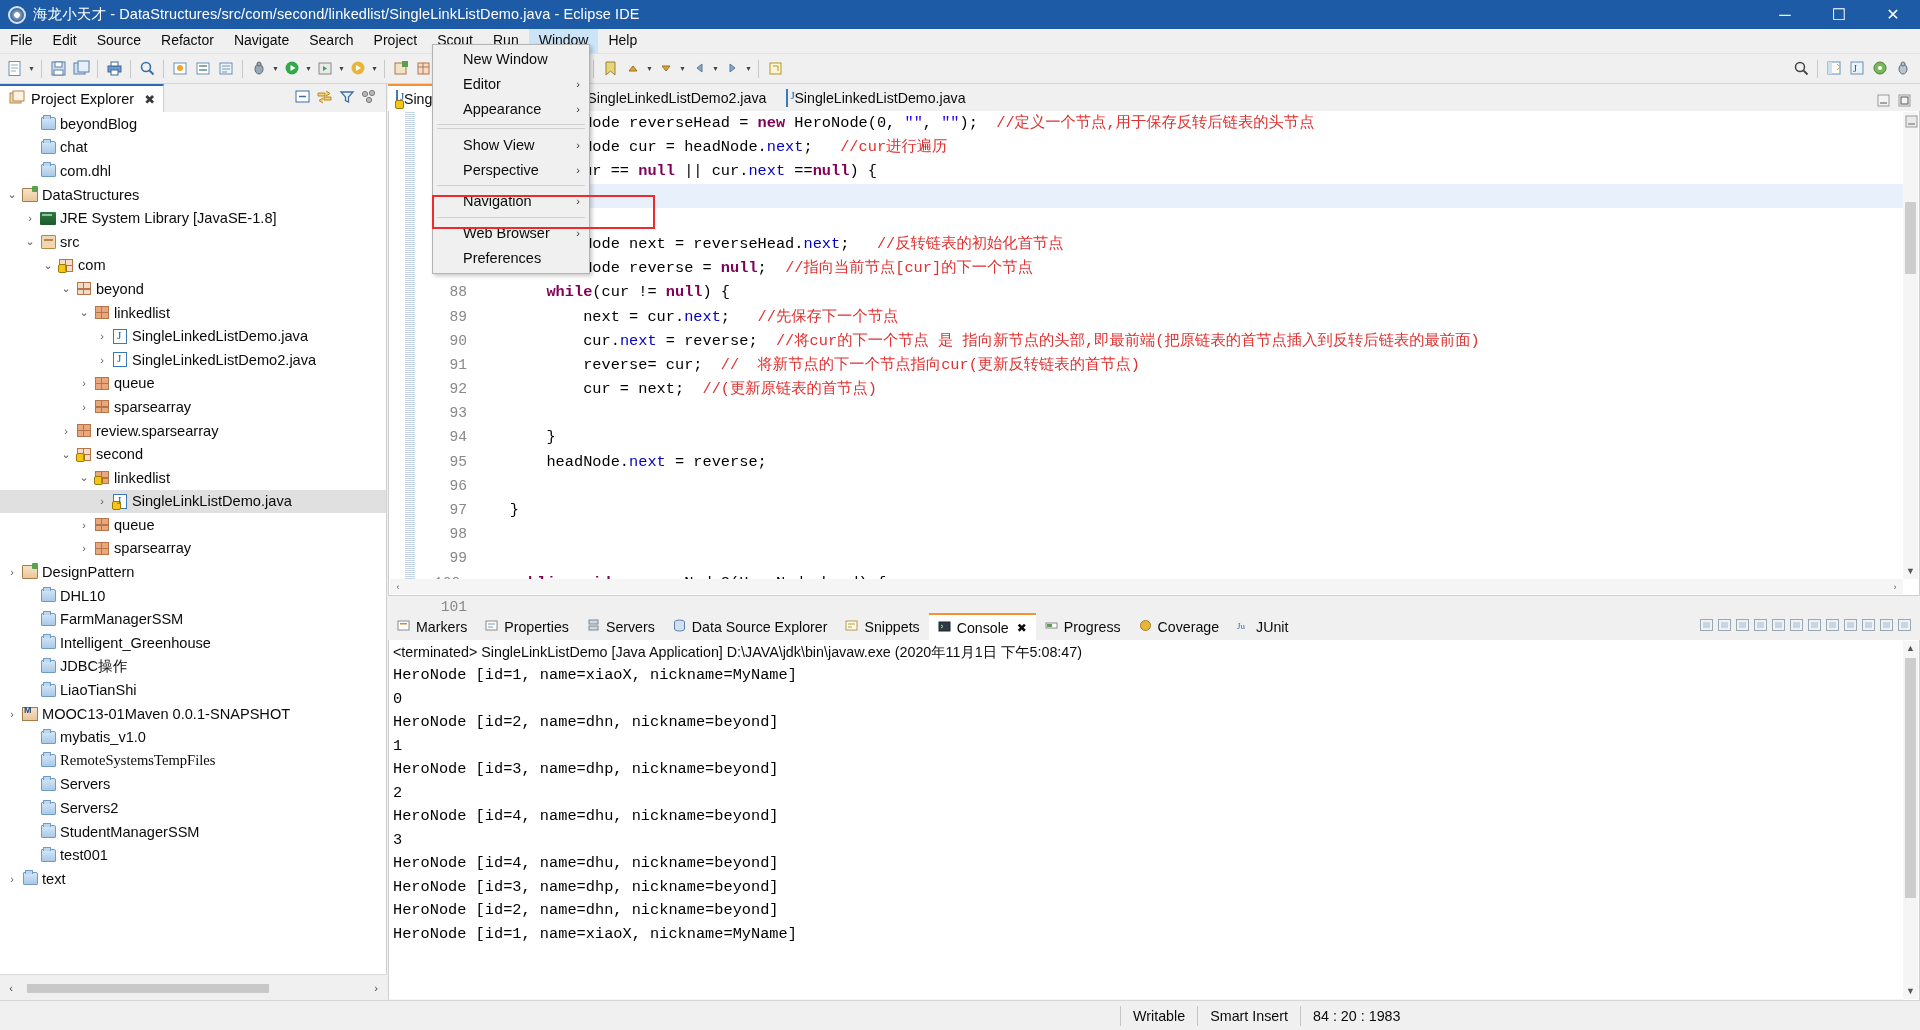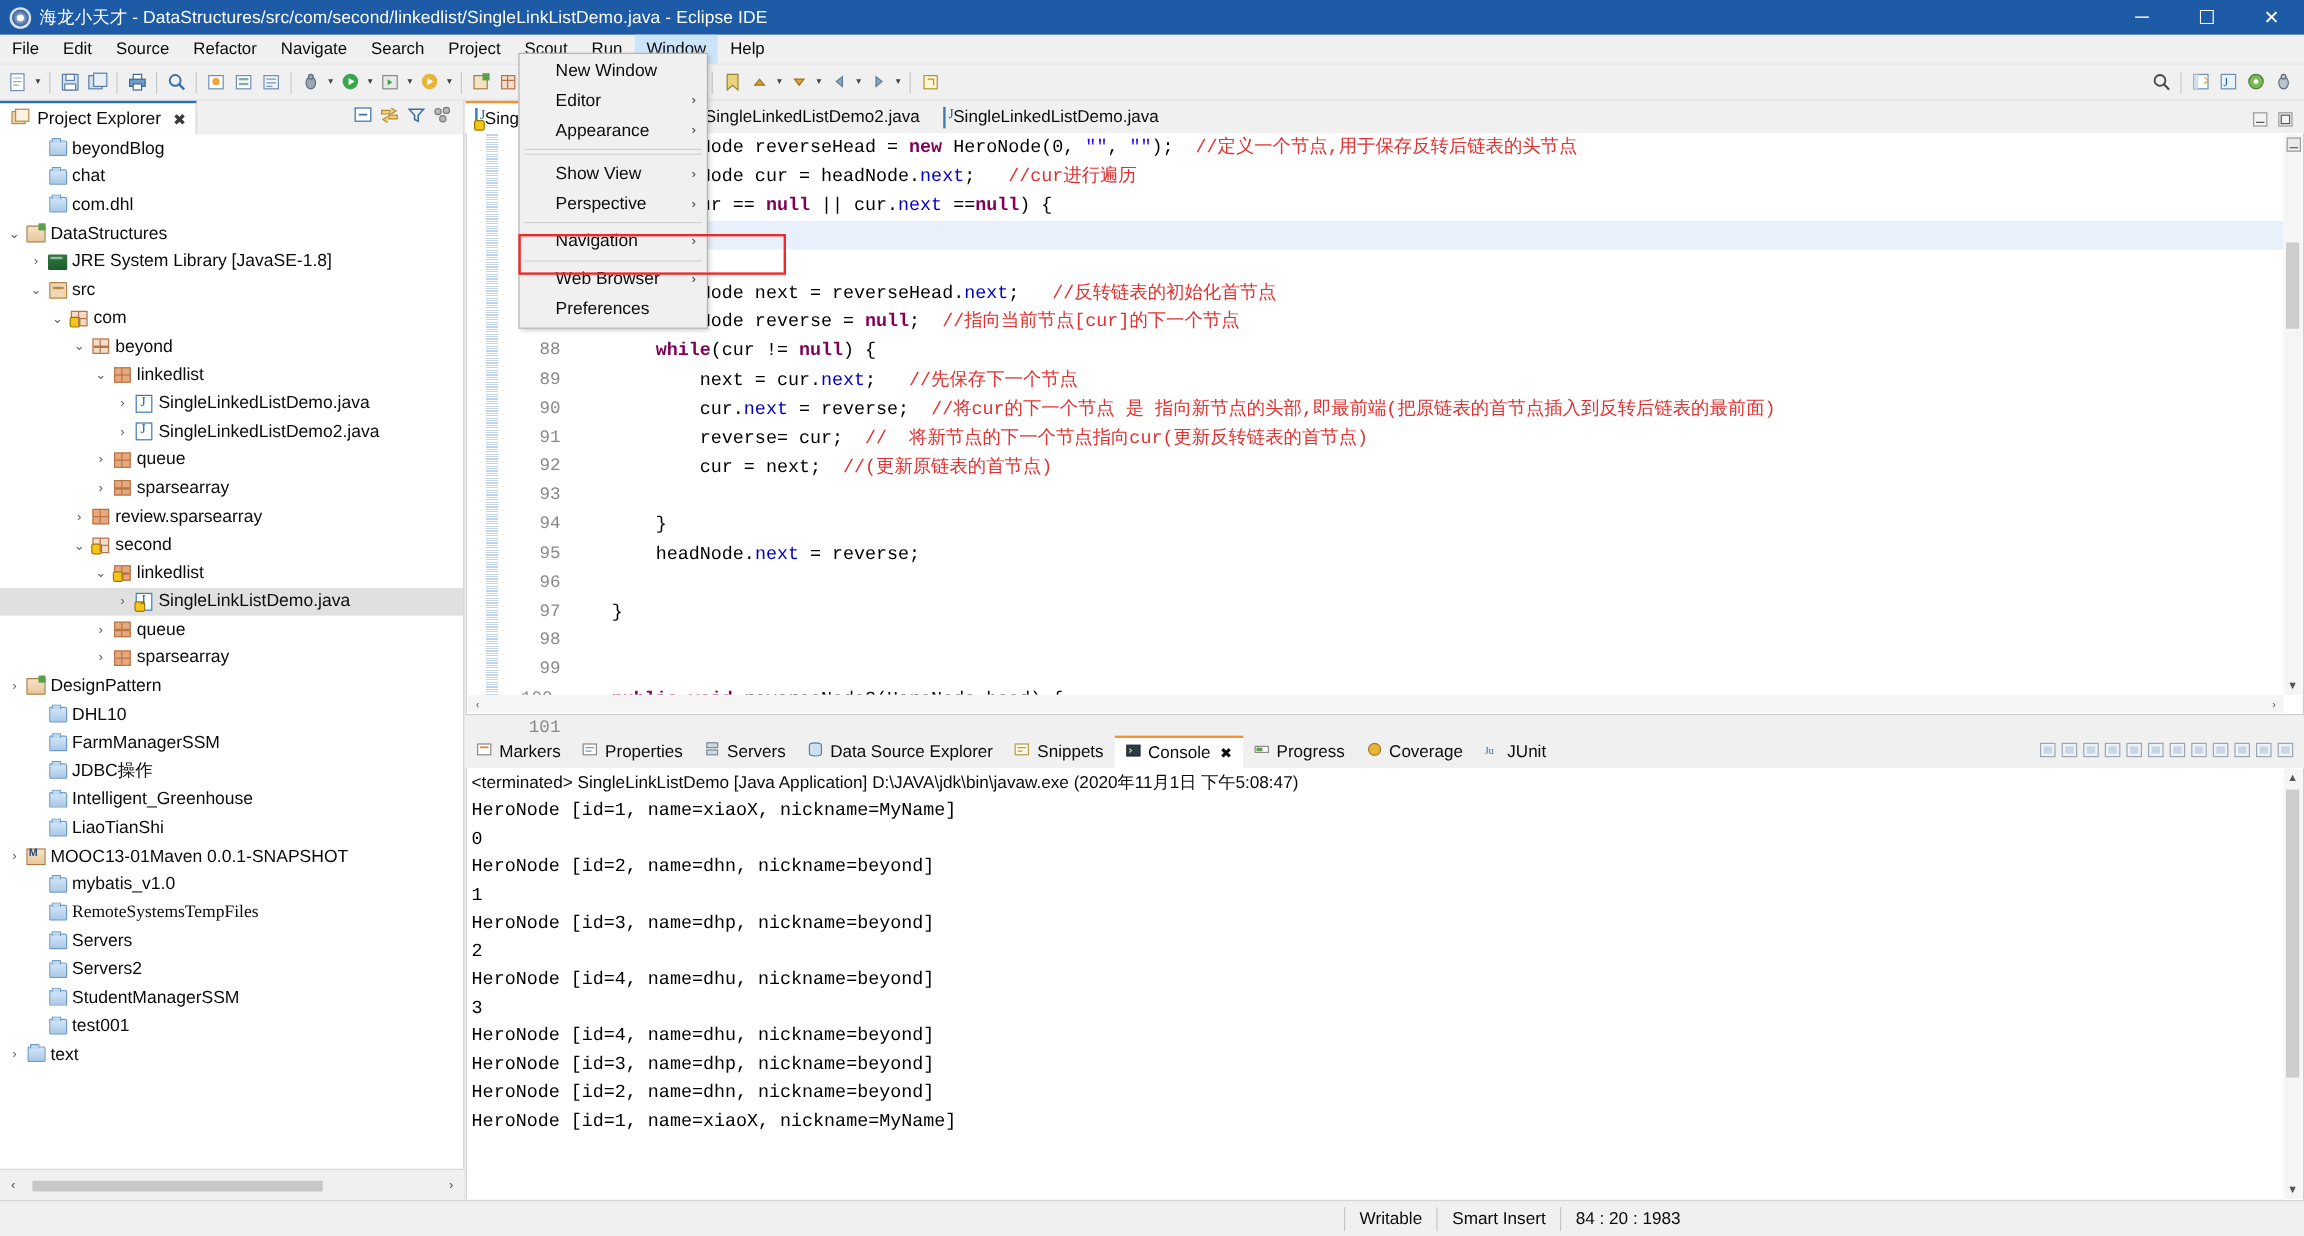--- a/index.html
+++ b/index.html
@@ -612,28 +612,28 @@
             <span class="ticon">
               <span class="folder-ic"></span>
             </span>
             <span class="tlabel">FarmManagerSSM</span>
           </div>
           <div class="trow" style="padding-left: 22px;">
             <span class="twist"></span>
             <span class="ticon">
               <span class="folder-ic"></span>
             </span>
+            <span class="tlabel">Intelligent_Greenhouse</span>
+          </div>
+          <div class="trow" style="padding-left: 22px;">
+            <span class="twist"></span>
+            <span class="ticon">
+              <span class="folder-ic"></span>
+            </span>
             <span class="tlabel">JDBC操作</span>
-          </div>
-          <div class="trow" style="padding-left: 22px;">
-            <span class="twist"></span>
-            <span class="ticon">
-              <span class="folder-ic"></span>
-            </span>
-            <span class="tlabel">Intelligent_Greenhouse</span>
           </div>
           <div class="trow" style="padding-left: 22px;">
             <span class="twist"></span>
             <span class="ticon">
               <span class="folder-ic"></span>
             </span>
             <span class="tlabel">LiaoTianShi</span>
           </div>
           <div class="trow" style="padding-left: 4px;">
             <span class="twist">›</span>

